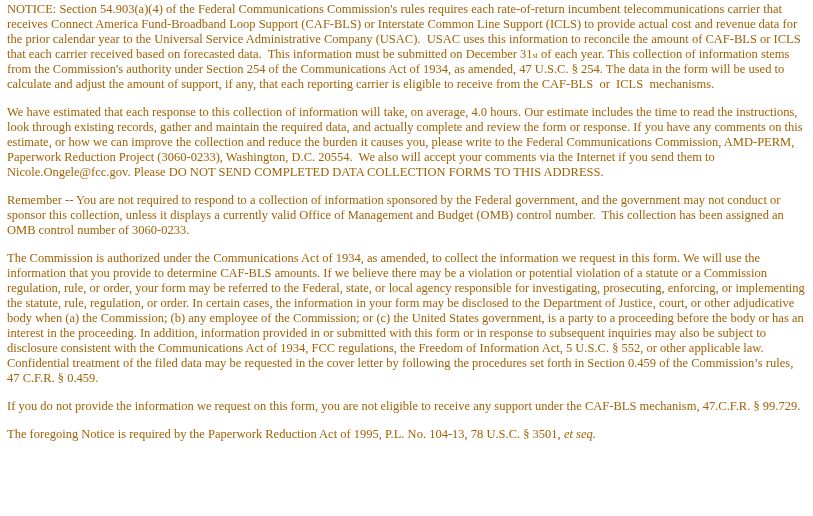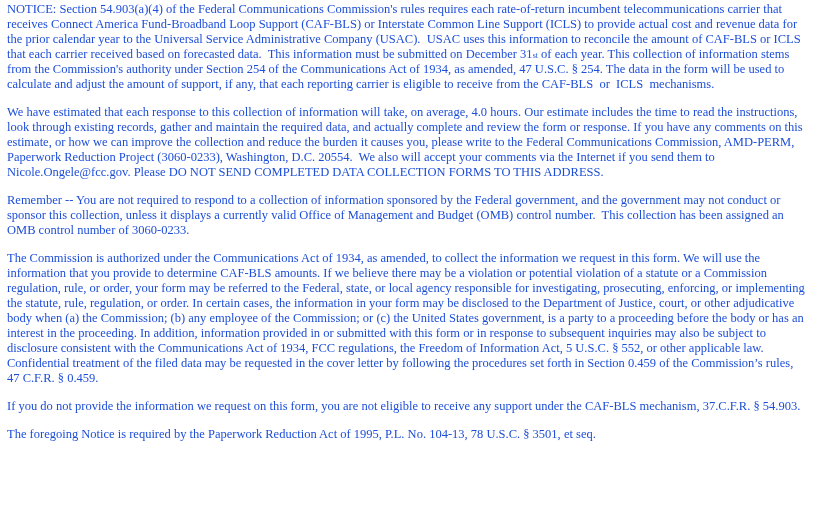--- a/index.html
+++ b/index.html
@@ -6,48 +6,49 @@
     margin: 0;
     padding: 0;
     background: #ffffff;
   }
   .page {
     box-sizing: border-box;
     width: 813px;
     height: 516px;
     overflow: hidden;
     background: #ffffff;
-    color: #1d4ed8;
+    color: #a16207;
     padding: 2px 6px 8px 7px;
     font-family: "Liberation Serif", "DejaVu Serif", serif;
     font-size: 12.5px;
     line-height: 15px;
     text-align: left;
   }
   .para {
     margin: 0 0 13px 0;
   }
   .ordinal-suffix {
     font-size: 8px;
     line-height: 0;
     vertical-align: baseline;
   }
   .latin {
+    font-style: italic;
   }
 </style>
 </head>
 <body>
 
 <div class="page">
 
   <p class="para"><span>NOTICE: Section 54.903(a)(4) of the Federal Communications Commission's rules requires each rate-of-return incumbent telecommunications carrier that receives Connect America Fund-Broadband Loop Support (CAF-BLS) or Interstate Common Line Support (ICLS) to provide actual cost and revenue data for the prior calendar year to the Universal Service Administrative Company (USAC).&nbsp; USAC uses this information to reconcile the amount of CAF-BLS or ICLS that each carrier received based on forecasted data.&nbsp; This information must be submitted on December 31</span><span class="ordinal-suffix">st</span><span> of each year. This collection of information stems from the Commission's authority under Section 254 of the Communications Act of 1934, as amended, 47 U.S.C. § 254. The data in the form will be used to calculate and adjust the amount of support, if any, that each reporting carrier is eligible to receive from the CAF-BLS &nbsp;or &nbsp;ICLS &nbsp;mechanisms.</span></p>
 
   <p class="para"><span>We have estimated that each response to this collection of information will take, on average, 4.0 hours. Our estimate includes the time to read the instructions, look through existing records, gather and maintain the required data, and actually complete and review the form or response. If you have any comments on this estimate, or how we can improve the collection and reduce the burden it causes you, please write to the Federal Communications Commission, AMD-PERM, Paperwork Reduction Project (3060-0233), Washington, D.C. 20554.&nbsp; We also will accept your comments via the Internet if you send them to </span><span>Nicole.Ongele@fcc.gov</span><span>. Please DO NOT SEND COMPLETED DATA COLLECTION FORMS TO THIS ADDRESS.</span></p>
 
   <p class="para">Remember -- You are not required to respond to a collection of information sponsored by the Federal government, and the government may not conduct or sponsor this collection, unless it displays a currently valid Office of Management and Budget (OMB) control number.&nbsp; This collection has been assigned an OMB control number of 3060-0233.</p>
 
   <p class="para">The Commission is authorized under the Communications Act of 1934, as amended, to collect the information we request in this form. We will use the information that you provide to determine CAF-BLS amounts. If we believe there may be a violation or potential violation of a statute or a Commission regulation, rule, or order, your form may be referred to the Federal, state, or local agency responsible for investigating, prosecuting, enforcing, or implementing the statute, rule, regulation, or order. In certain cases, the information in your form may be disclosed to the Department of Justice, court, or other adjudicative body when (a) the Commission; (b) any employee of the Commission; or (c) the United States government, is a party to a proceeding before the body or has an interest in the proceeding. In addition, information provided in or submitted with this form or in response to subsequent inquiries may also be subject to disclosure consistent with the Communications Act of 1934, FCC regulations, the Freedom of Information Act, 5 U.S.C. § 552, or other applicable law. Confidential treatment of the filed data may be requested in the cover letter by following the procedures set forth in Section 0.459 of the Commission’s rules, 47 C.F.R. § 0.459.</p>
 
-  <p class="para">If you do not provide the information we request on this form, you are not eligible to receive any support under the CAF-BLS mechanism, 37.C.F.R. § 54.903.</p>
+  <p class="para">If you do not provide the information we request on this form, you are not eligible to receive any support under the CAF-BLS mechanism, 47.C.F.R. § 99.729.</p>
 
   <p class="para"><span>The foregoing Notice is required by the Paperwork Reduction Act of 1995, P.L. No. 104-13, 78 U.S.C. § 3501, </span><span class="latin">et seq.</span></p>
 
 </div>
 
 </body></html>

